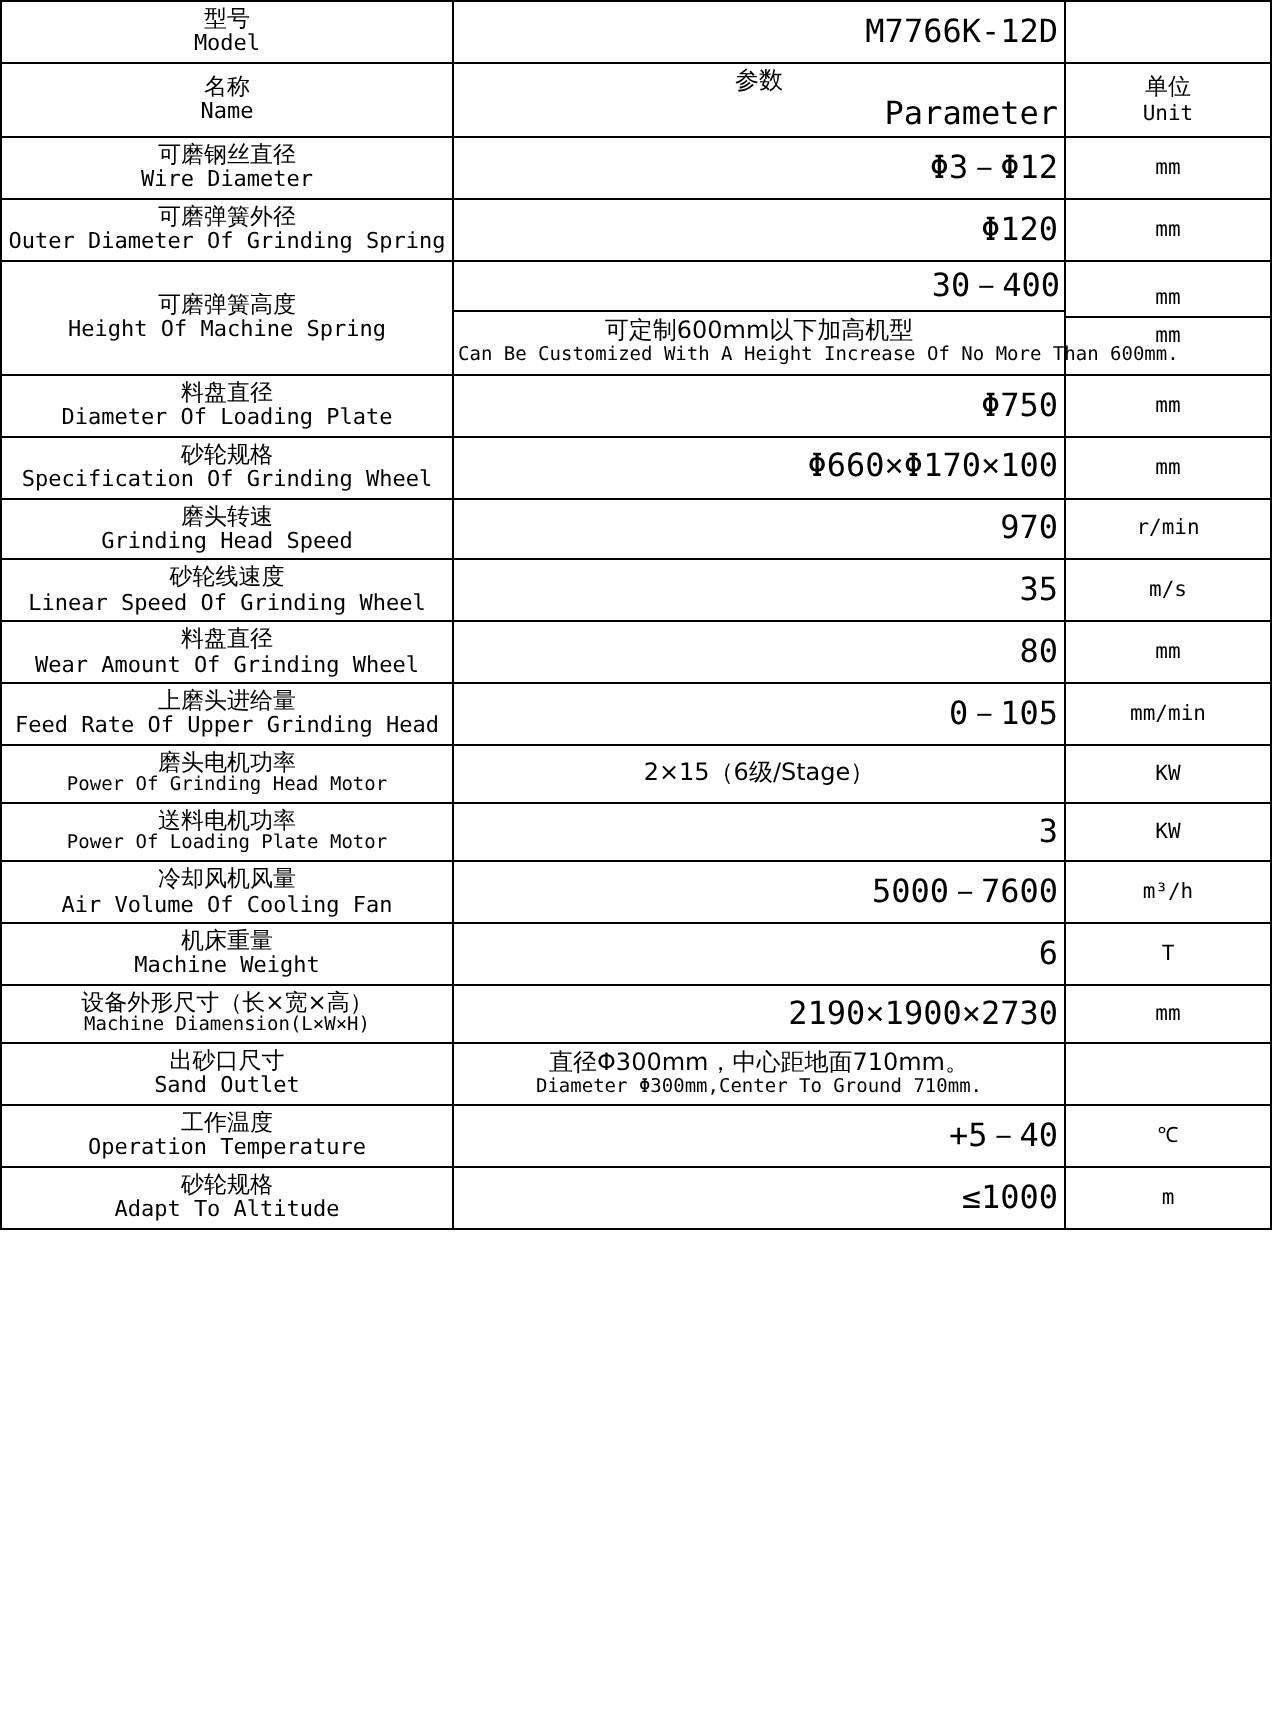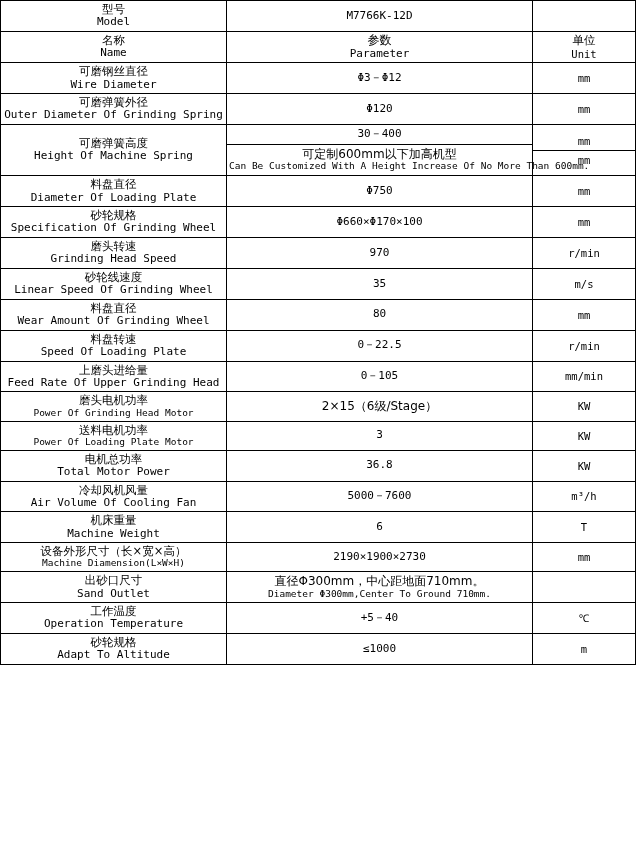--- a/index.html
+++ b/index.html
@@ -42,23 +42,24 @@
     white-space: nowrap;
   }
   .en-sm {
     font-family: "DejaVu Sans Mono", "Liberation Mono", monospace;
     font-size: 9.5px;
     display: block;
     white-space: nowrap;
   }
   .val {
     font-family: "DejaVu Sans Mono", "Liberation Mono", monospace;
-    font-size: 11px;
-    display: block;
-    white-space: nowrap;
+    font-size: 16px;
+    display: block;
+    white-space: nowrap;
+    text-align: right;
   }
   .val-cn {
     font-family: "DejaVu Sans", "Liberation Sans", sans-serif;
     font-size: 12px;
     display: block;
     white-space: nowrap;
   }
   .val-sm {
     font-family: "DejaVu Sans Mono", "Liberation Mono", monospace;
     font-size: 9.5px;
@@ -228,32 +229,20 @@
         <span class="en">Wear Amount Of Grinding Wheel</span>
       </td>
       <td>
         <span class="val">80</span>
       </td>
       <td>
         <span class="unit">mm</span>
       </td>
     </tr>
 
-    <tr>
-      <td>
-        <span class="cn">料盘转速</span>
-        <span class="en">Speed Of Loading Plate</span>
-      </td>
-      <td>
-        <span class="val">0－22.5</span>
-      </td>
-      <td>
-        <span class="unit">r/min</span>
-      </td>
-    </tr>
 
     <tr>
       <td>
         <span class="cn">上磨头进给量</span>
         <span class="en">Feed Rate Of Upper Grinding Head</span>
       </td>
       <td>
         <span class="val">0－105</span>
       </td>
       <td>
@@ -280,32 +269,20 @@
         <span class="en-sm">Power Of Loading Plate Motor</span>
       </td>
       <td>
         <span class="val">3</span>
       </td>
       <td>
         <span class="unit">KW</span>
       </td>
     </tr>
 
-    <tr>
-      <td>
-        <span class="cn">电机总功率</span>
-        <span class="en">Total Motor Power</span>
-      </td>
-      <td>
-        <span class="val">36.8</span>
-      </td>
-      <td>
-        <span class="unit">KW</span>
-      </td>
-    </tr>
 
     <tr>
       <td>
         <span class="cn">冷却风机风量</span>
         <span class="en">Air Volume Of Cooling Fan</span>
       </td>
       <td>
         <span class="val">5000－7600</span>
       </td>
       <td>

